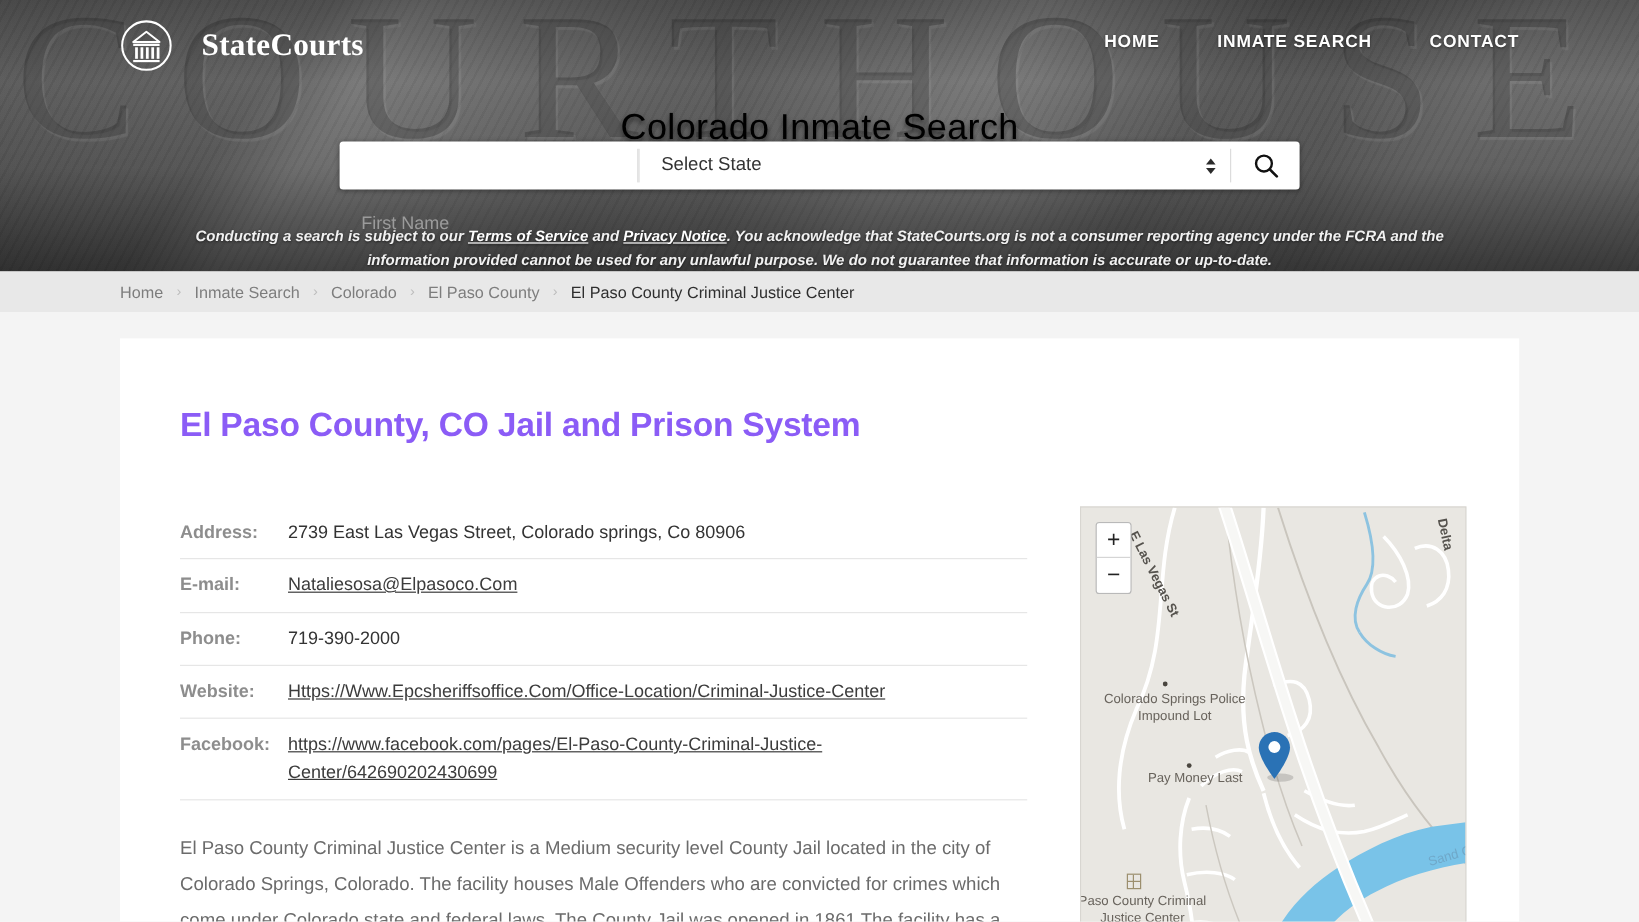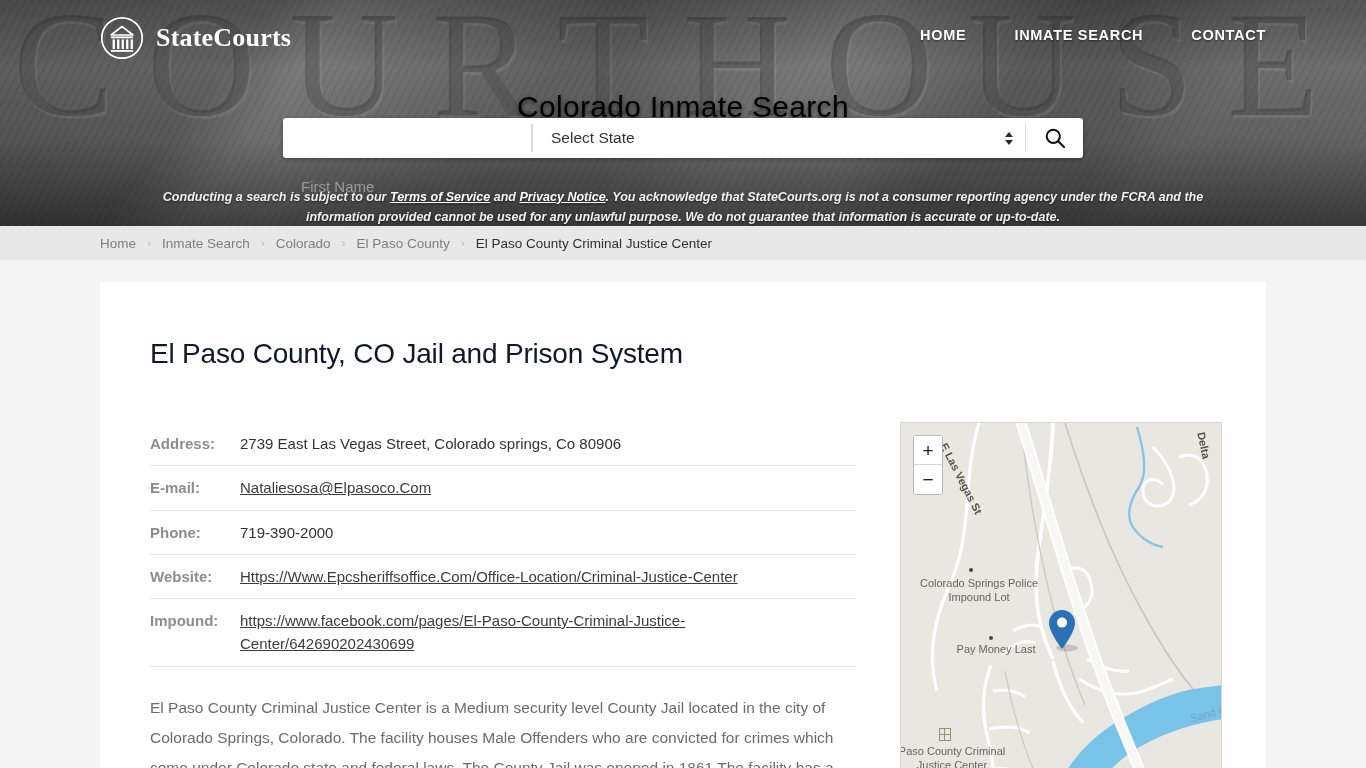--- a/index.html
+++ b/index.html
@@ -47,21 +47,21 @@
     user-select: none;
   }
   .header-vignette {
     position: absolute; inset: 0;
     background: linear-gradient(180deg, rgba(0,0,0,0.30) 0%, rgba(0,0,0,0.08) 30%, rgba(0,0,0,0.16) 62%, rgba(0,0,0,0.50) 100%);
   }
   .header-inner { position: relative; height: 100%; }
 
   .logo-wrap {
     position: absolute; top: 16px; left: 100px;
-    display: flex; align-items: center; gap: 12px;
+    display: flex; align-items: center; gap: 24px;
   }
   .logo-mark { width: 44px; height: 44px; display: block; }
   .logo-text {
     font-family: "Liberation Serif", serif;
     font-size: 26px; font-weight: 700;
     color: #ffffff;
     letter-spacing: .2px;
   }
 
   .topnav {
@@ -167,22 +167,22 @@
 
   
   .page { padding: 22px 100px 0 100px; }
   .card {
     background: #ffffff;
     min-height: 600px;
     padding: 56px 50px 40px 50px;
   }
   .page-title {
     font-size: 28px;
-    font-weight: 400;
-    color: #0f172a;
+    font-weight: 700;
+    color: #8b5cf6;
     margin: 0 0 52px 0;
     letter-spacing: -.2px;
   }
 
   .body-cols { display: flex; gap: 44px; }
   .col-left { width: 706px; flex: none; }
   .col-right { flex: 1; }
 
   table.info { width: 100%; border-collapse: collapse; }
   table.info td {
@@ -377,21 +377,21 @@
             <td class="lbl">Phone:</td>
             <td class="val">719-390-2000</td>
           </tr>
           <tr>
             <td class="lbl">Website:</td>
             <td class="val">
               <a href="#">Https://Www.Epcsheriffsoffice.Com/Office-Location/Criminal-Justice-Center</a>
             </td>
           </tr>
           <tr>
-            <td class="lbl">Impound:</td>
+            <td class="lbl">Facebook:</td>
             <td class="val">
               <a href="#">https://www.facebook.com/pages/El-Paso-County-Criminal-Justice-Center/642690202430699</a>
             </td>
           </tr>
         </tbody>
           </table>
 
         <p class="desc">
           <span>El Paso County Criminal Justice Center is a Medium security level County Jail located in the city of Colorado Springs, Colorado. The facility houses Male Offenders who are convicted for crimes which come under Colorado state and federal laws. The County Jail was opened in 1861 The facility has a capacity of </span>
         </p>

